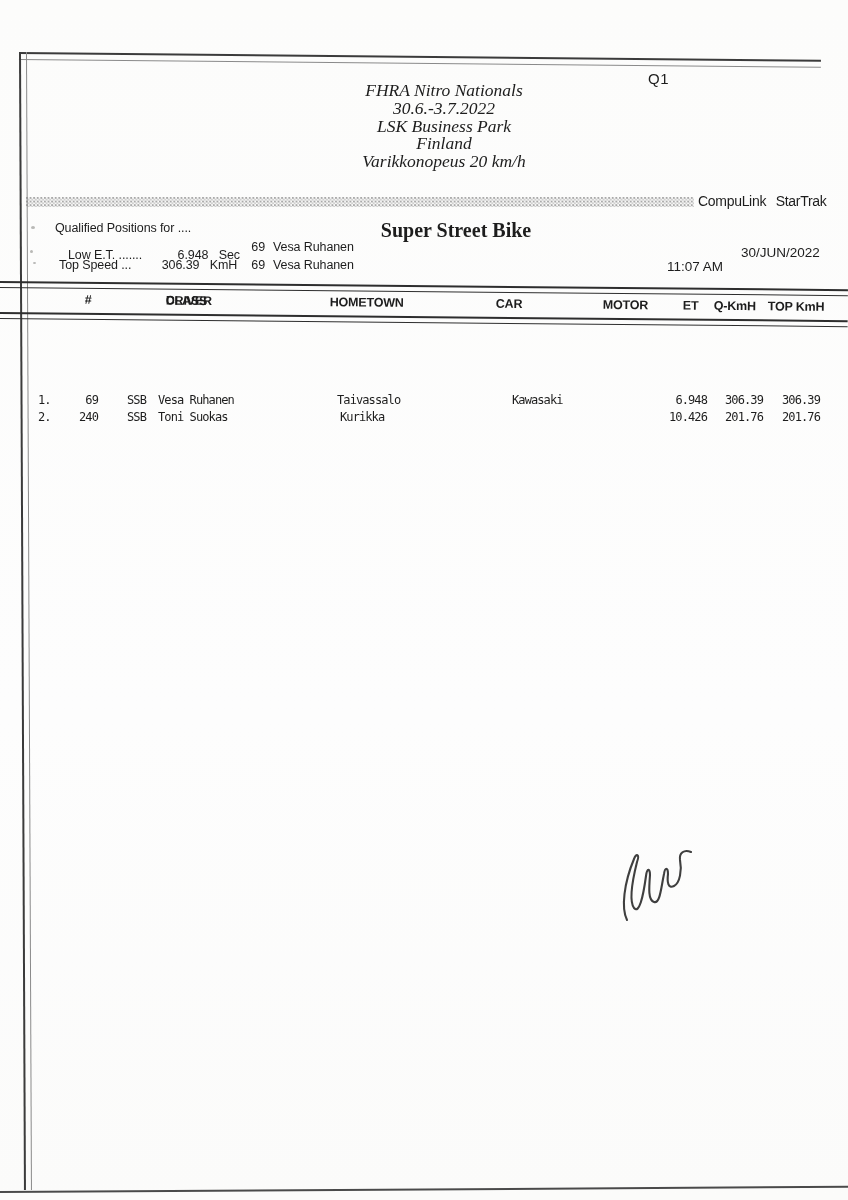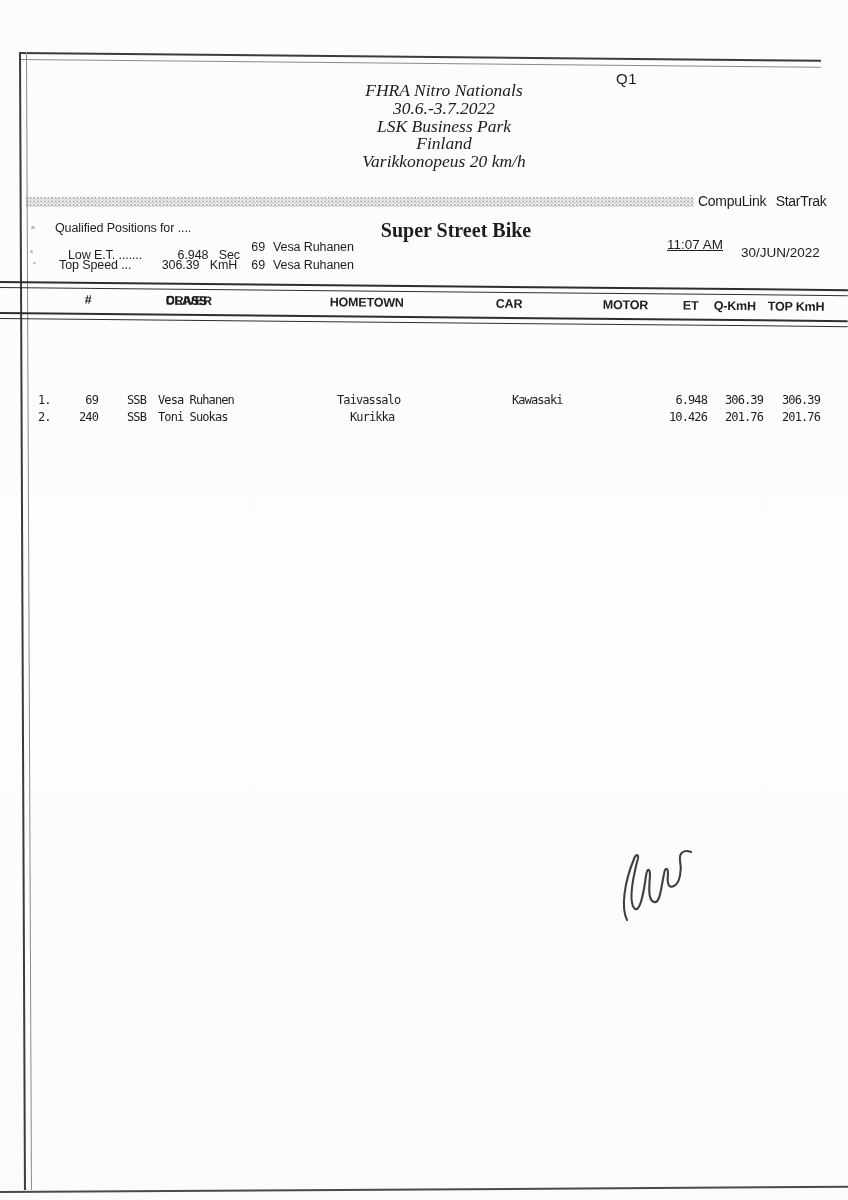--- a/index.html
+++ b/index.html
@@ -15,21 +15,21 @@
   .frame-top{left:19px;top:52px;width:802px;height:5px;
     border-top:2.5px solid #3b3b3b;border-bottom:1px solid #8a8a8a;
     transform:rotate(0.55deg);transform-origin:left top;}
   .frame-left{left:19px;top:52px;width:5px;height:1138px;
     border-left:2.5px solid #3b3b3b;border-right:1px solid #8a8a8a;
     transform:rotate(-0.25deg);transform-origin:top left;}
   .frame-bottom{left:0;top:1191px;width:848px;height:0;
     border-top:2px solid #4a4a4a;transform:rotate(-0.35deg);transform-origin:left top;}
 
   
-  .q-session{left:616px;top:70px;font-size:15px;letter-spacing:.5px;}
+  .q-session{left:648px;top:70px;font-size:15px;letter-spacing:.5px;}
   .event-header{left:358px;top:82px;width:172px;text-align:center;
     font-family:"Liberation Serif",serif;font-style:italic;
     font-size:17.5px;line-height:17.8px;white-space:nowrap;}
   .event-header div{white-space:nowrap;}
 
   
   .halftone{left:26px;top:197px;width:668px;height:10px;opacity:.8;
     background-image:
       radial-gradient(circle at 1px 1px, rgba(125,125,125,.8) 1px, transparent 1.4px),
       radial-gradient(circle at 2.7px 2.7px, rgba(150,150,150,.55) 1px, transparent 1.4px);
@@ -98,21 +98,21 @@
 
   <div class="abs qual" style="left:59px;top:258px;">
     <span class="q-label">Top Speed ...</span>
     <span class="q-val" style="width:42px;">306.39</span>
     <span style="padding-left:7px;">KmH</span>
   </div>
   <div class="abs qual" style="left:245px;top:258px;width:20px;text-align:right;">69</div>
   <div class="abs qual" style="left:273px;top:258px;">Vesa Ruhanen</div>
 
   <div class="abs class-title">Super Street Bike</div>
-  <div class="abs stamp" style="left:667px;top:237px;text-decoration:underline;">11:07 AM</div>
+  <div class="abs stamp" style="left:667px;top:259px;">11:07 AM</div>
   <div class="abs stamp" style="left:741px;top:245px;">30/JUN/2022</div>
 
   <div class="abs head-band">
     <div class="dbl-rule" style="top:0;"></div>
     <div class="col" style="left:85px;">#</div>
     <div class="col" style="left:120px;margin-left:46px;">CLASS</div>
     <div class="col" style="left:166px;">DRIVER</div>
     <div class="col" style="left:330px;">HOMETOWN</div>
     <div class="col" style="left:496px;">CAR</div>
     <div class="col" style="left:603px;">MOTOR</div>
@@ -134,21 +134,21 @@
     <span class="cell r" style="left:645px;width:62px;">6.948</span>
     <span class="cell r" style="left:710px;width:53px;">306.39</span>
     <span class="cell r" style="left:765px;width:55px;">306.39</span>
   </div>
 
   <div class="abs rowline" style="top:410px;">
     <span class="cell" style="left:38px;">2.</span>
     <span class="cell r" style="left:60px;width:38px;">240</span>
     <span class="cell" style="left:127px;">SSB</span>
     <span class="cell" style="left:158px;">Toni Suokas</span>
-    <span class="cell" style="left:350px;">Kurikka</span>
+    <span class="cell" style="left:340px;">Kurikka</span>
     <span class="cell" style="left:512px;"></span>
     <span class="cell" style="left:600px;"></span>
     <span class="cell r" style="left:645px;width:62px;">10.426</span>
     <span class="cell r" style="left:710px;width:53px;">201.76</span>
     <span class="cell r" style="left:765px;width:55px;">201.76</span>
   </div>
 
   <svg class="abs sig" width="90" height="95" viewBox="0 0 90 95">
     <path d="M 14 82
              C 8 70, 11 45, 21 21

